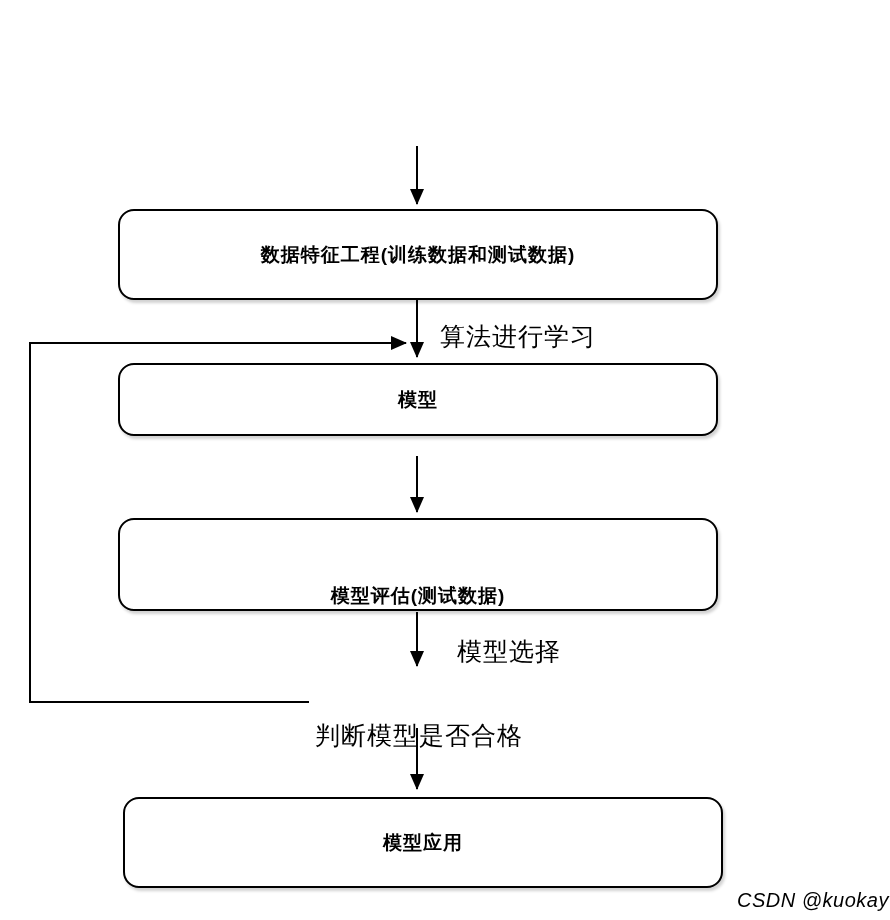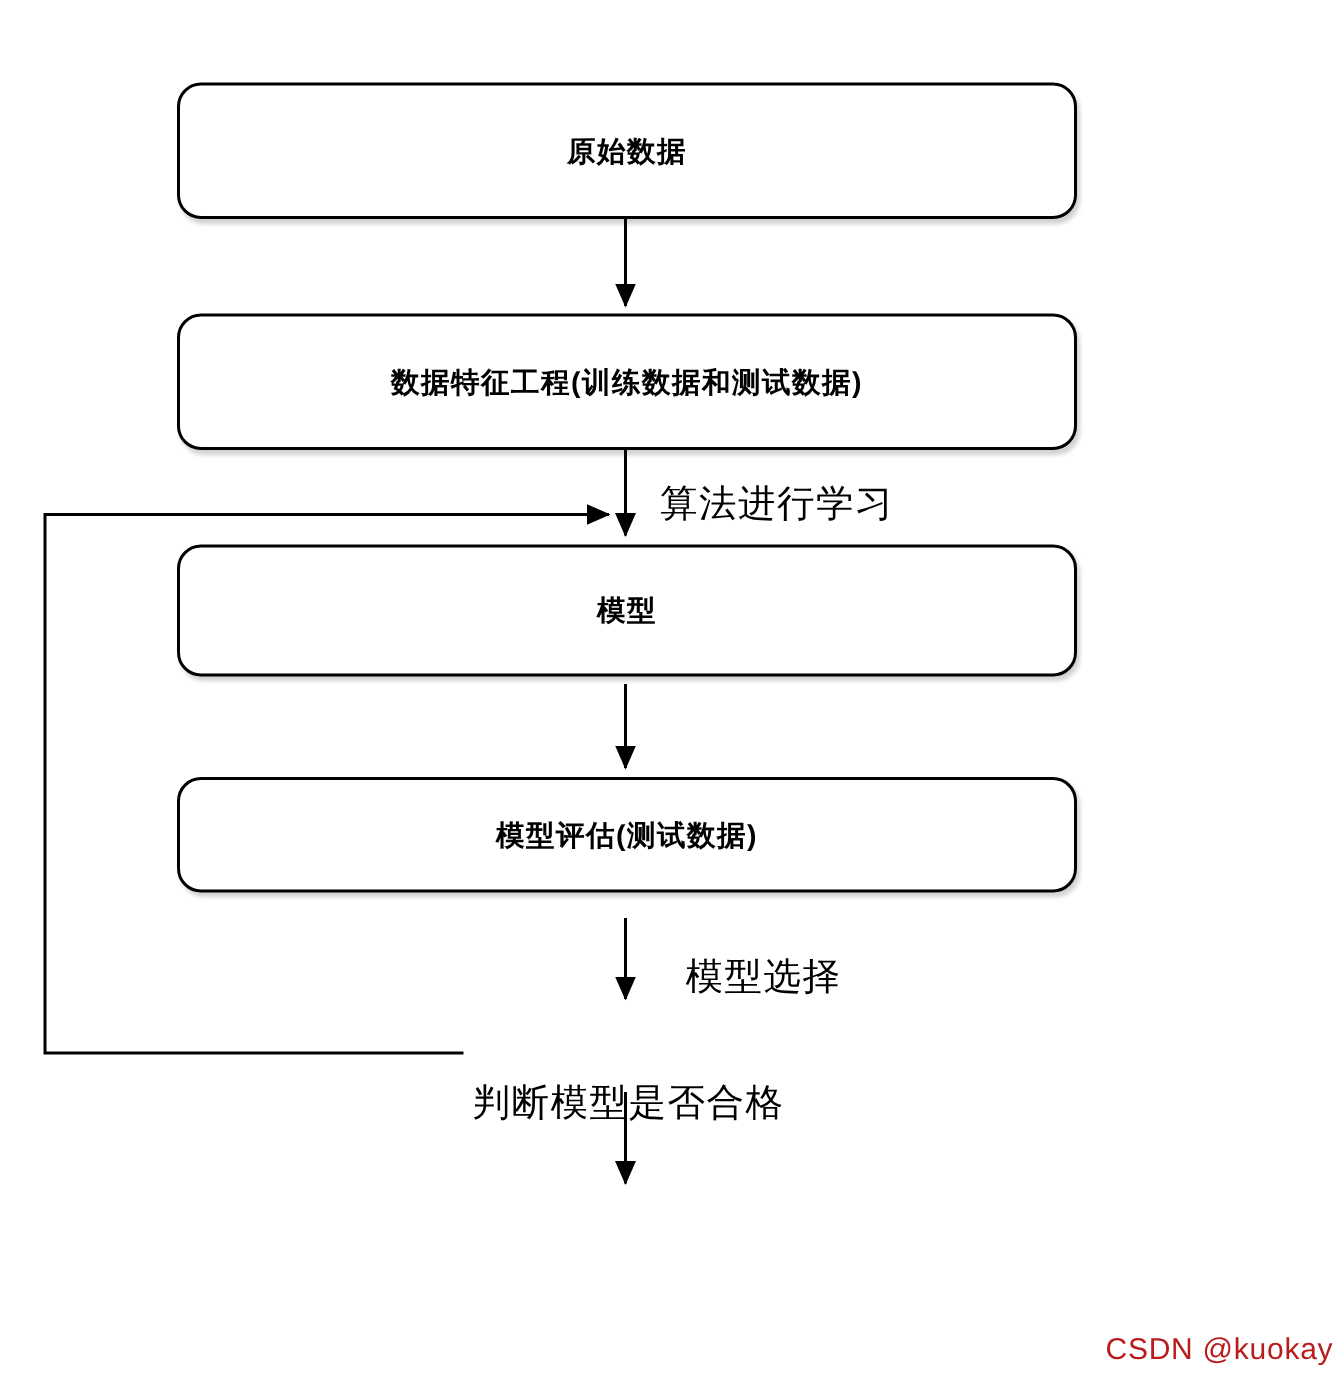--- a/index.html
+++ b/index.html
@@ -39,43 +39,44 @@
     display: flex;
     align-items: center;
     justify-content: center;
     font-size: 19px;
     font-weight: 600;
     letter-spacing: 1px;
     box-shadow: 2px 3px 3px rgba(0,0,0,0.18);
   }
   .node-1 { left: 118px; top: 55px;  }
   .node-2 { left: 118px; top: 209px; text-align: center; }
-  .node-3 { left: 118px; top: 363px; height: 88px; }
-  .node-4 { left: 118px; top: 518px; height: 77px; }
+  .node-3 { left: 118px; top: 363px; height: 73px; }
+  .node-4 { left: 118px; top: 518px; height: 93px; align-items: flex-end; }
   .node-5 { left: 123px; top: 797px; }
   .edge-label {
     position: absolute;
     font-size: 25px;
     font-weight: 500;
     letter-spacing: 1px;
     white-space: nowrap;
     line-height: 1.12;
   }
   .label-learning  { left: 440px; top: 322px; }
   .label-selection { left: 457px; top: 637px; }
   .label-qualify   { left: 315px; top: 689px; margin-top: 32px; }
   .watermark {
     position: absolute;
     left: 737px;
     top: 889px;
     font-size: 20px;
     font-weight: 400;
-    color: #b91c1c;
+    color: #000000;
     white-space: nowrap;
     letter-spacing: 0.5px;
+    font-style: italic;
   }
 </style>
 </head>
 <body>
 
 <div class="canvas">
 
   <svg class="edges-svg" viewBox="0 0 890 920" xmlns="http://www.w3.org/2000/svg">
     <defs>
       <marker id="arrowhead" markerUnits="userSpaceOnUse" markerWidth="18" markerHeight="16" refX="15" refY="7" orient="auto">
@@ -89,36 +90,36 @@
 
     <line x1="417" y1="456" x2="417" y2="512" marker-end="url(#arrowhead)"></line>
 
     <line x1="417" y1="612" x2="417" y2="666" marker-end="url(#arrowhead)"></line>
 
     <line x1="417" y1="728" x2="417" y2="789" marker-end="url(#arrowhead)"></line>
 
     <polyline points="309,702 30,702 30,343 406,343" marker-end="url(#arrowhead)"></polyline>
   </svg>
 
-  <div class="node node-1">
-    <span>原始数据</span>
-  </div>
 
   <div class="node node-2">
     <span>数据特征工程(训练数据和测试数据)</span>
   </div>
 
   <div class="node node-3">
     <span>模型</span>
   </div>
 
   <div class="node node-4">
     <span>模型评估(测试数据)</span>
   </div>
 
+  <div class="node node-5">
+    <span>模型应用</span>
+  </div>
 
   <div class="edge-label label-learning">算法进行学习</div>
 
   <div class="edge-label label-selection">模型选择</div>
 
   <div class="edge-label label-qualify">判断模型是否合格</div>
 
   <div class="watermark">CSDN @kuokay</div>
 
 </div>

